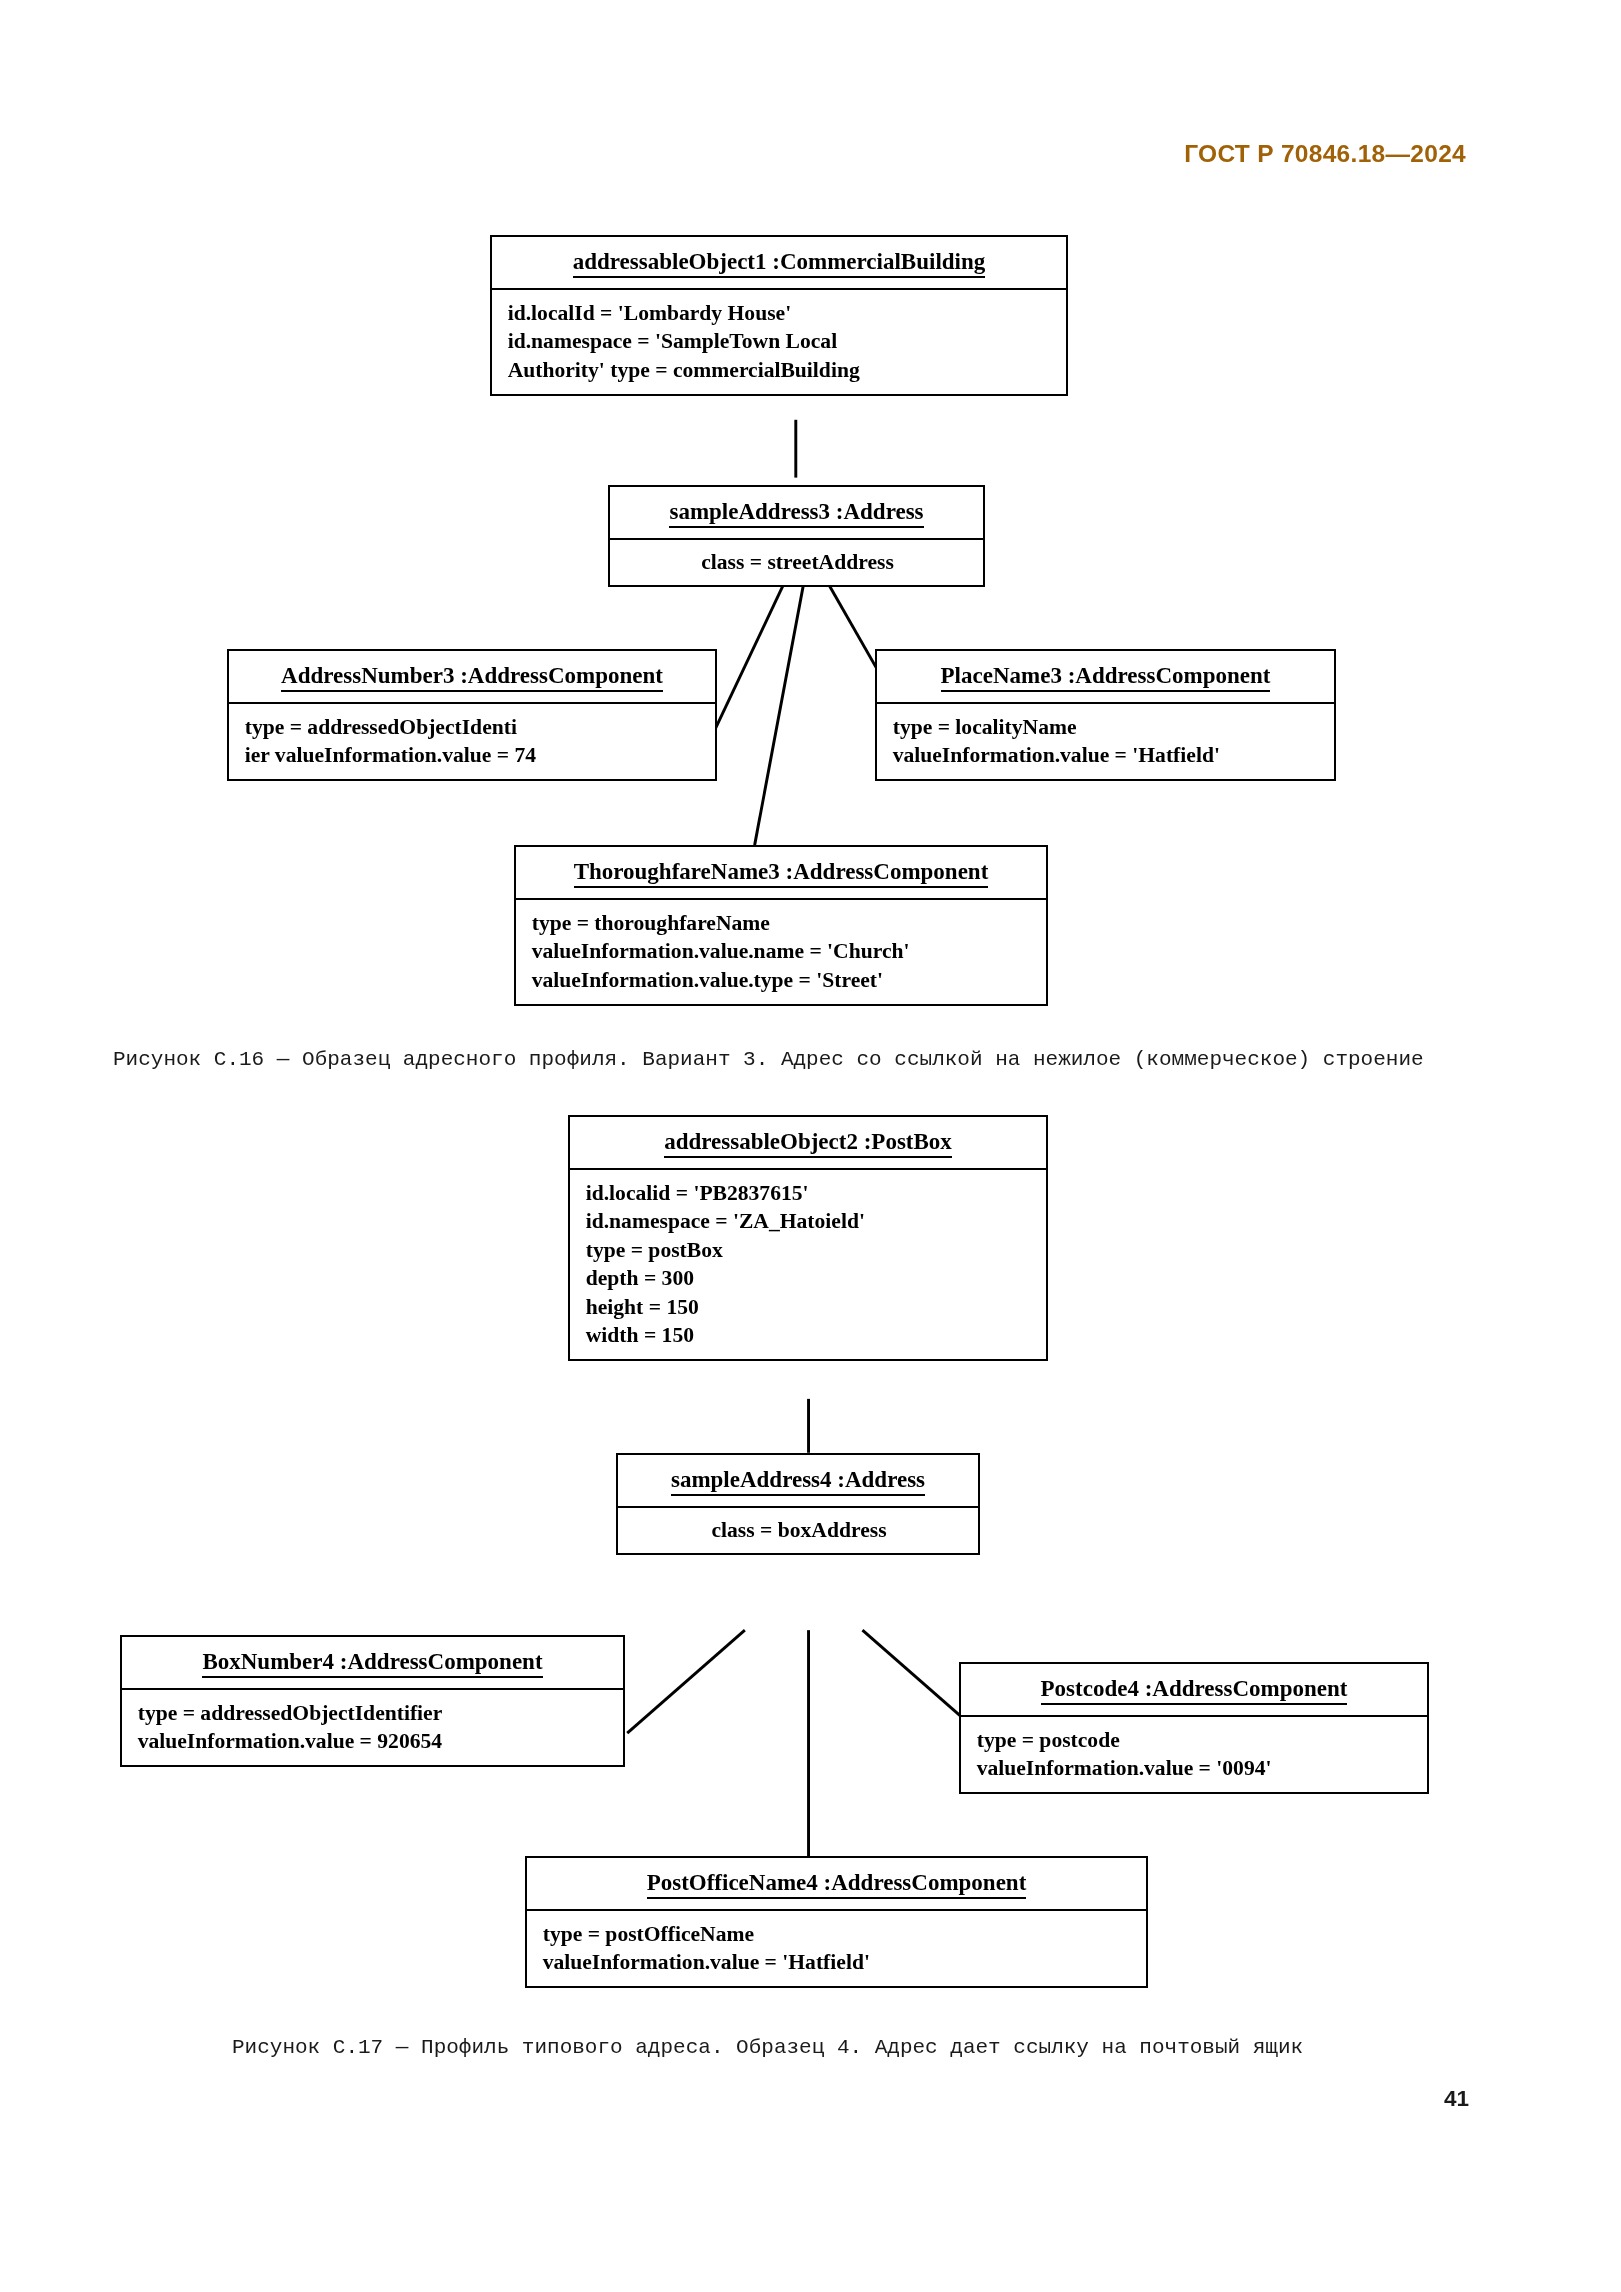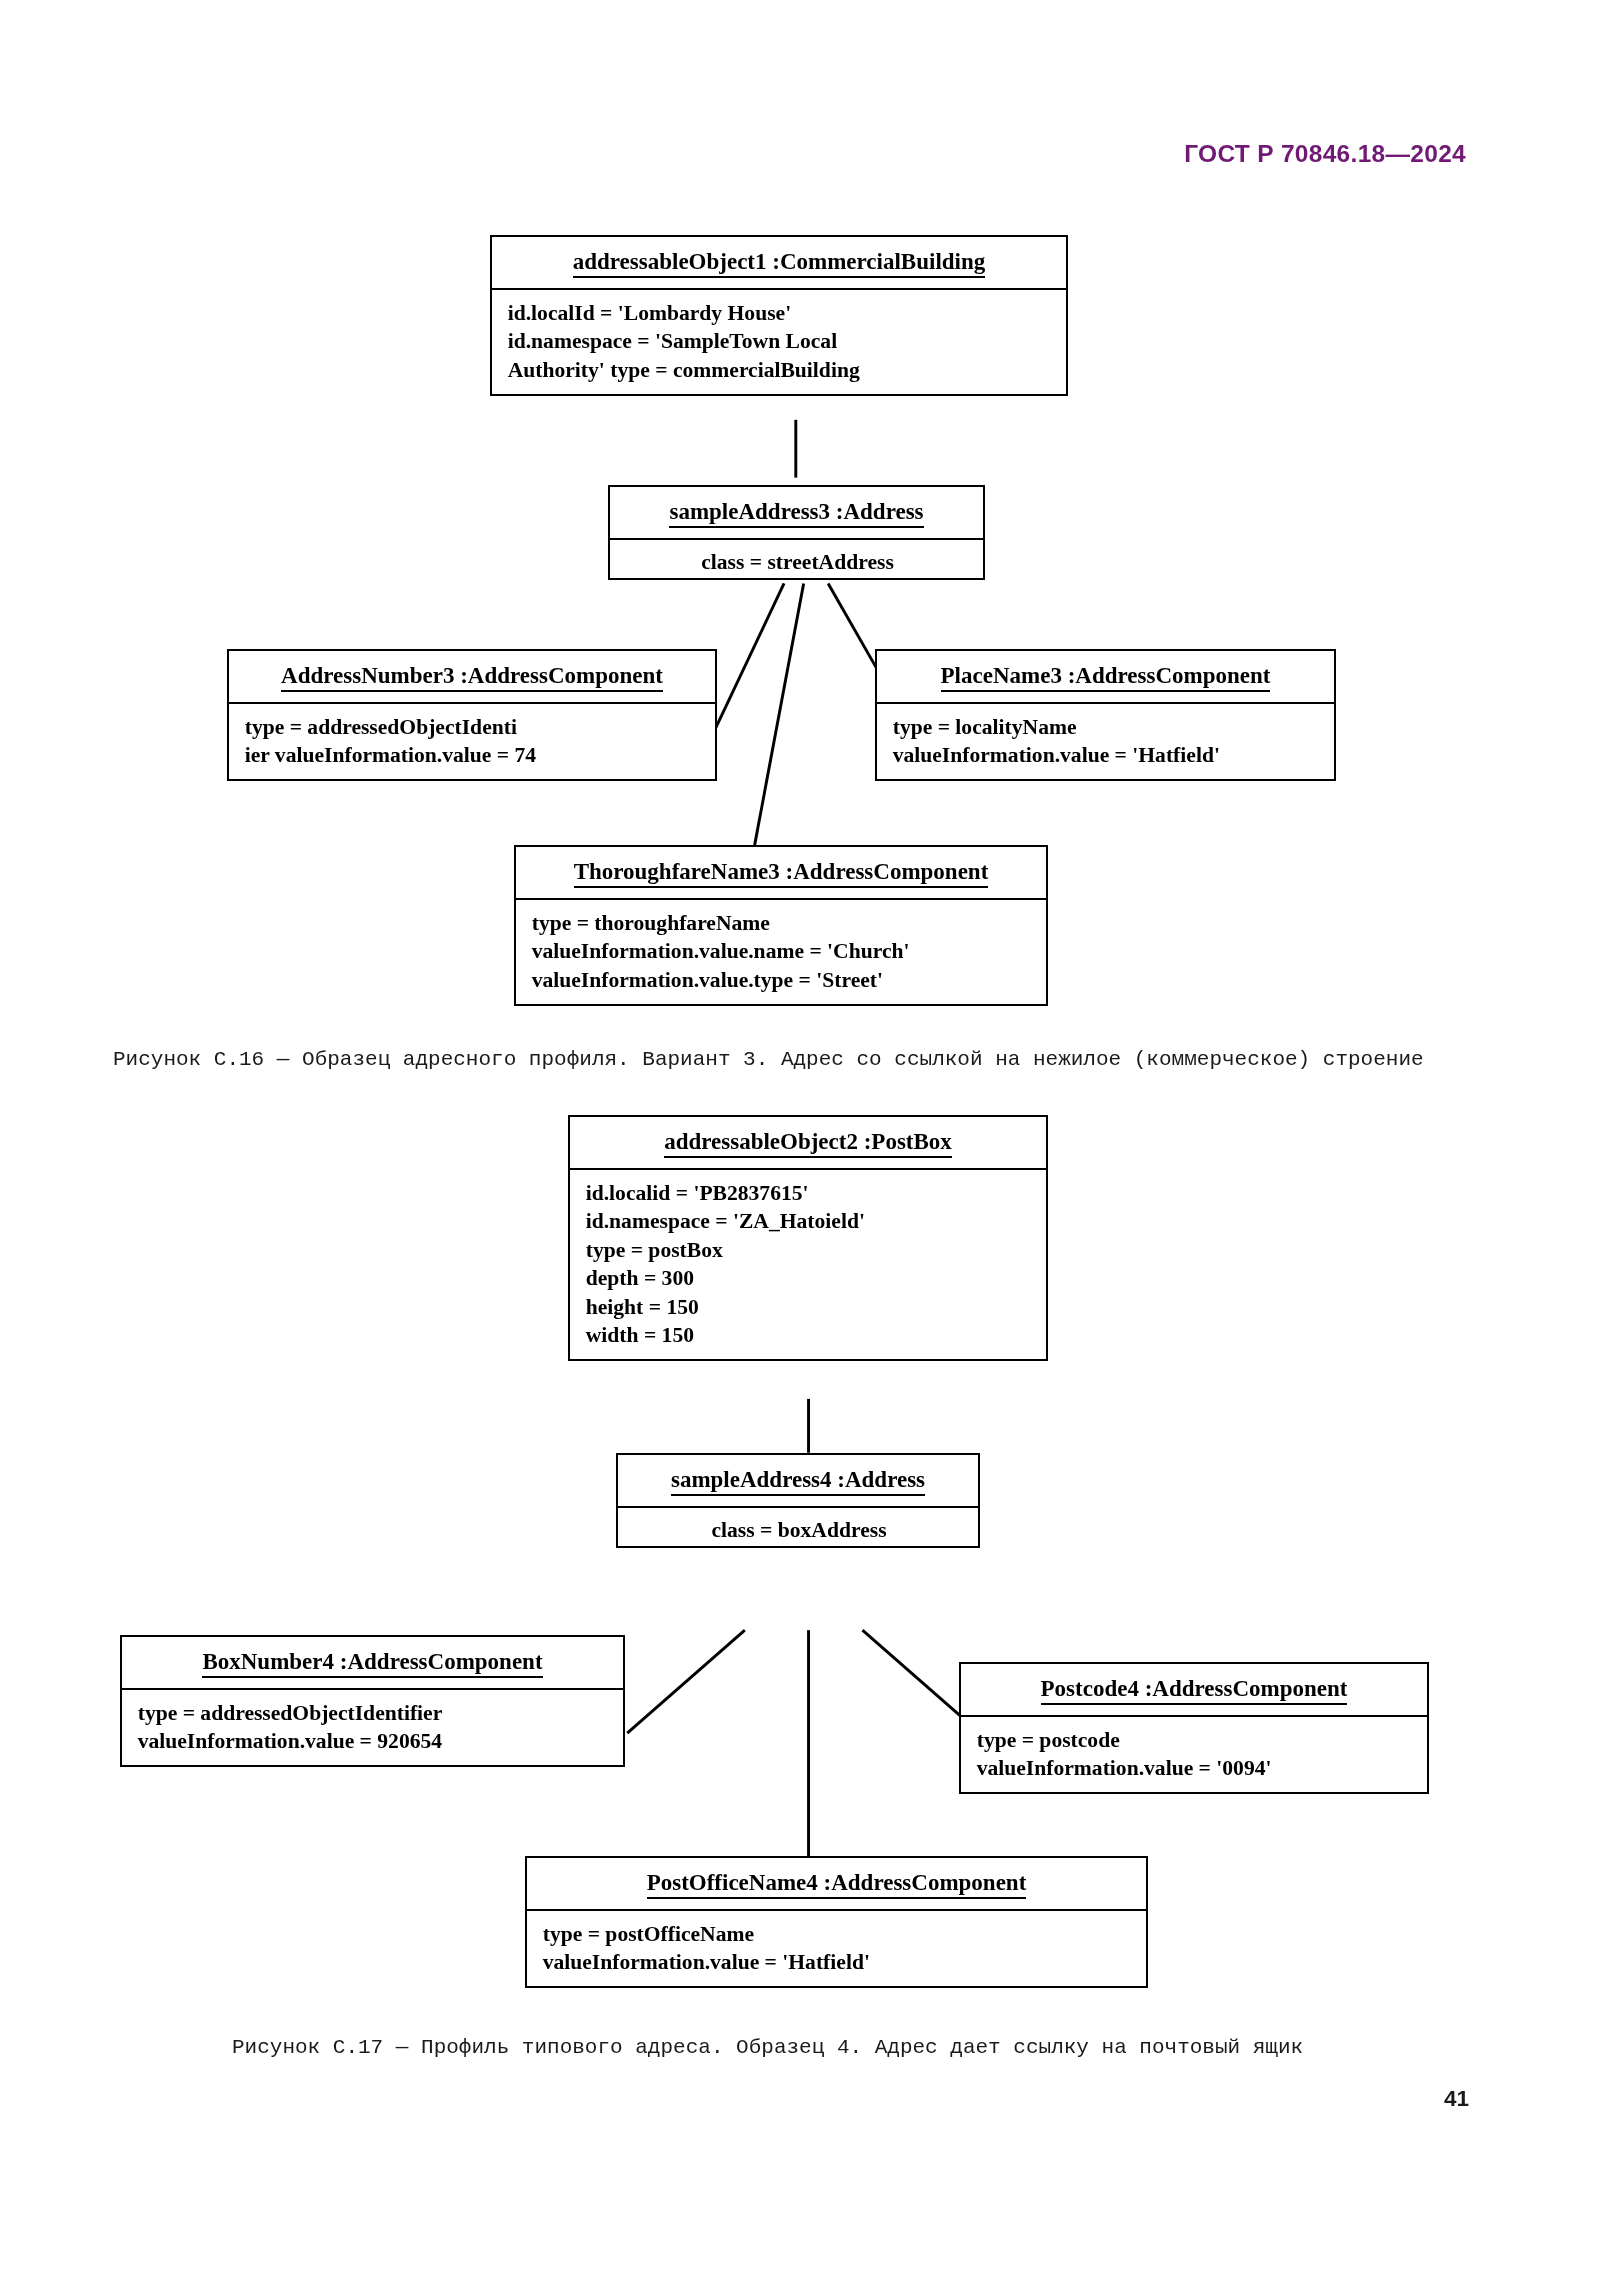--- a/index.html
+++ b/index.html
@@ -21,21 +21,21 @@
 
   
   .doc-header {
     position: absolute;
     top: 140px;
     right: 155px;
     font-family: "Liberation Sans", sans-serif;
     font-weight: bold;
     font-size: 24.5px;
     letter-spacing: 0.3px;
-    color: #701a75;
+    color: #a16207;
     white-space: nowrap;
   }
 
   
   .page-number {
     position: absolute;
     top: 2064px;
     right: 152px;
     font-family: "Liberation Sans", sans-serif;
     font-size: 22.5px;
@@ -85,21 +85,21 @@
     box-sizing: border-box;
     font-weight: bold;
     font-size: 21.6px;
     line-height: 1.32;
     padding: 8.8px 13.7px 9.8px 15.7px;
     white-space: pre-line;
   }
   .uml-body.center {
     text-align: center;
     padding-top: 7.8px;
-    padding-bottom: 2px;
+    padding-bottom: 9px;
   }
 
   
   .conn-layer {
     position: absolute;
     left: 0;
     top: 0;
     width: 1621px;
     height: 2293px;
     z-index: 1;

